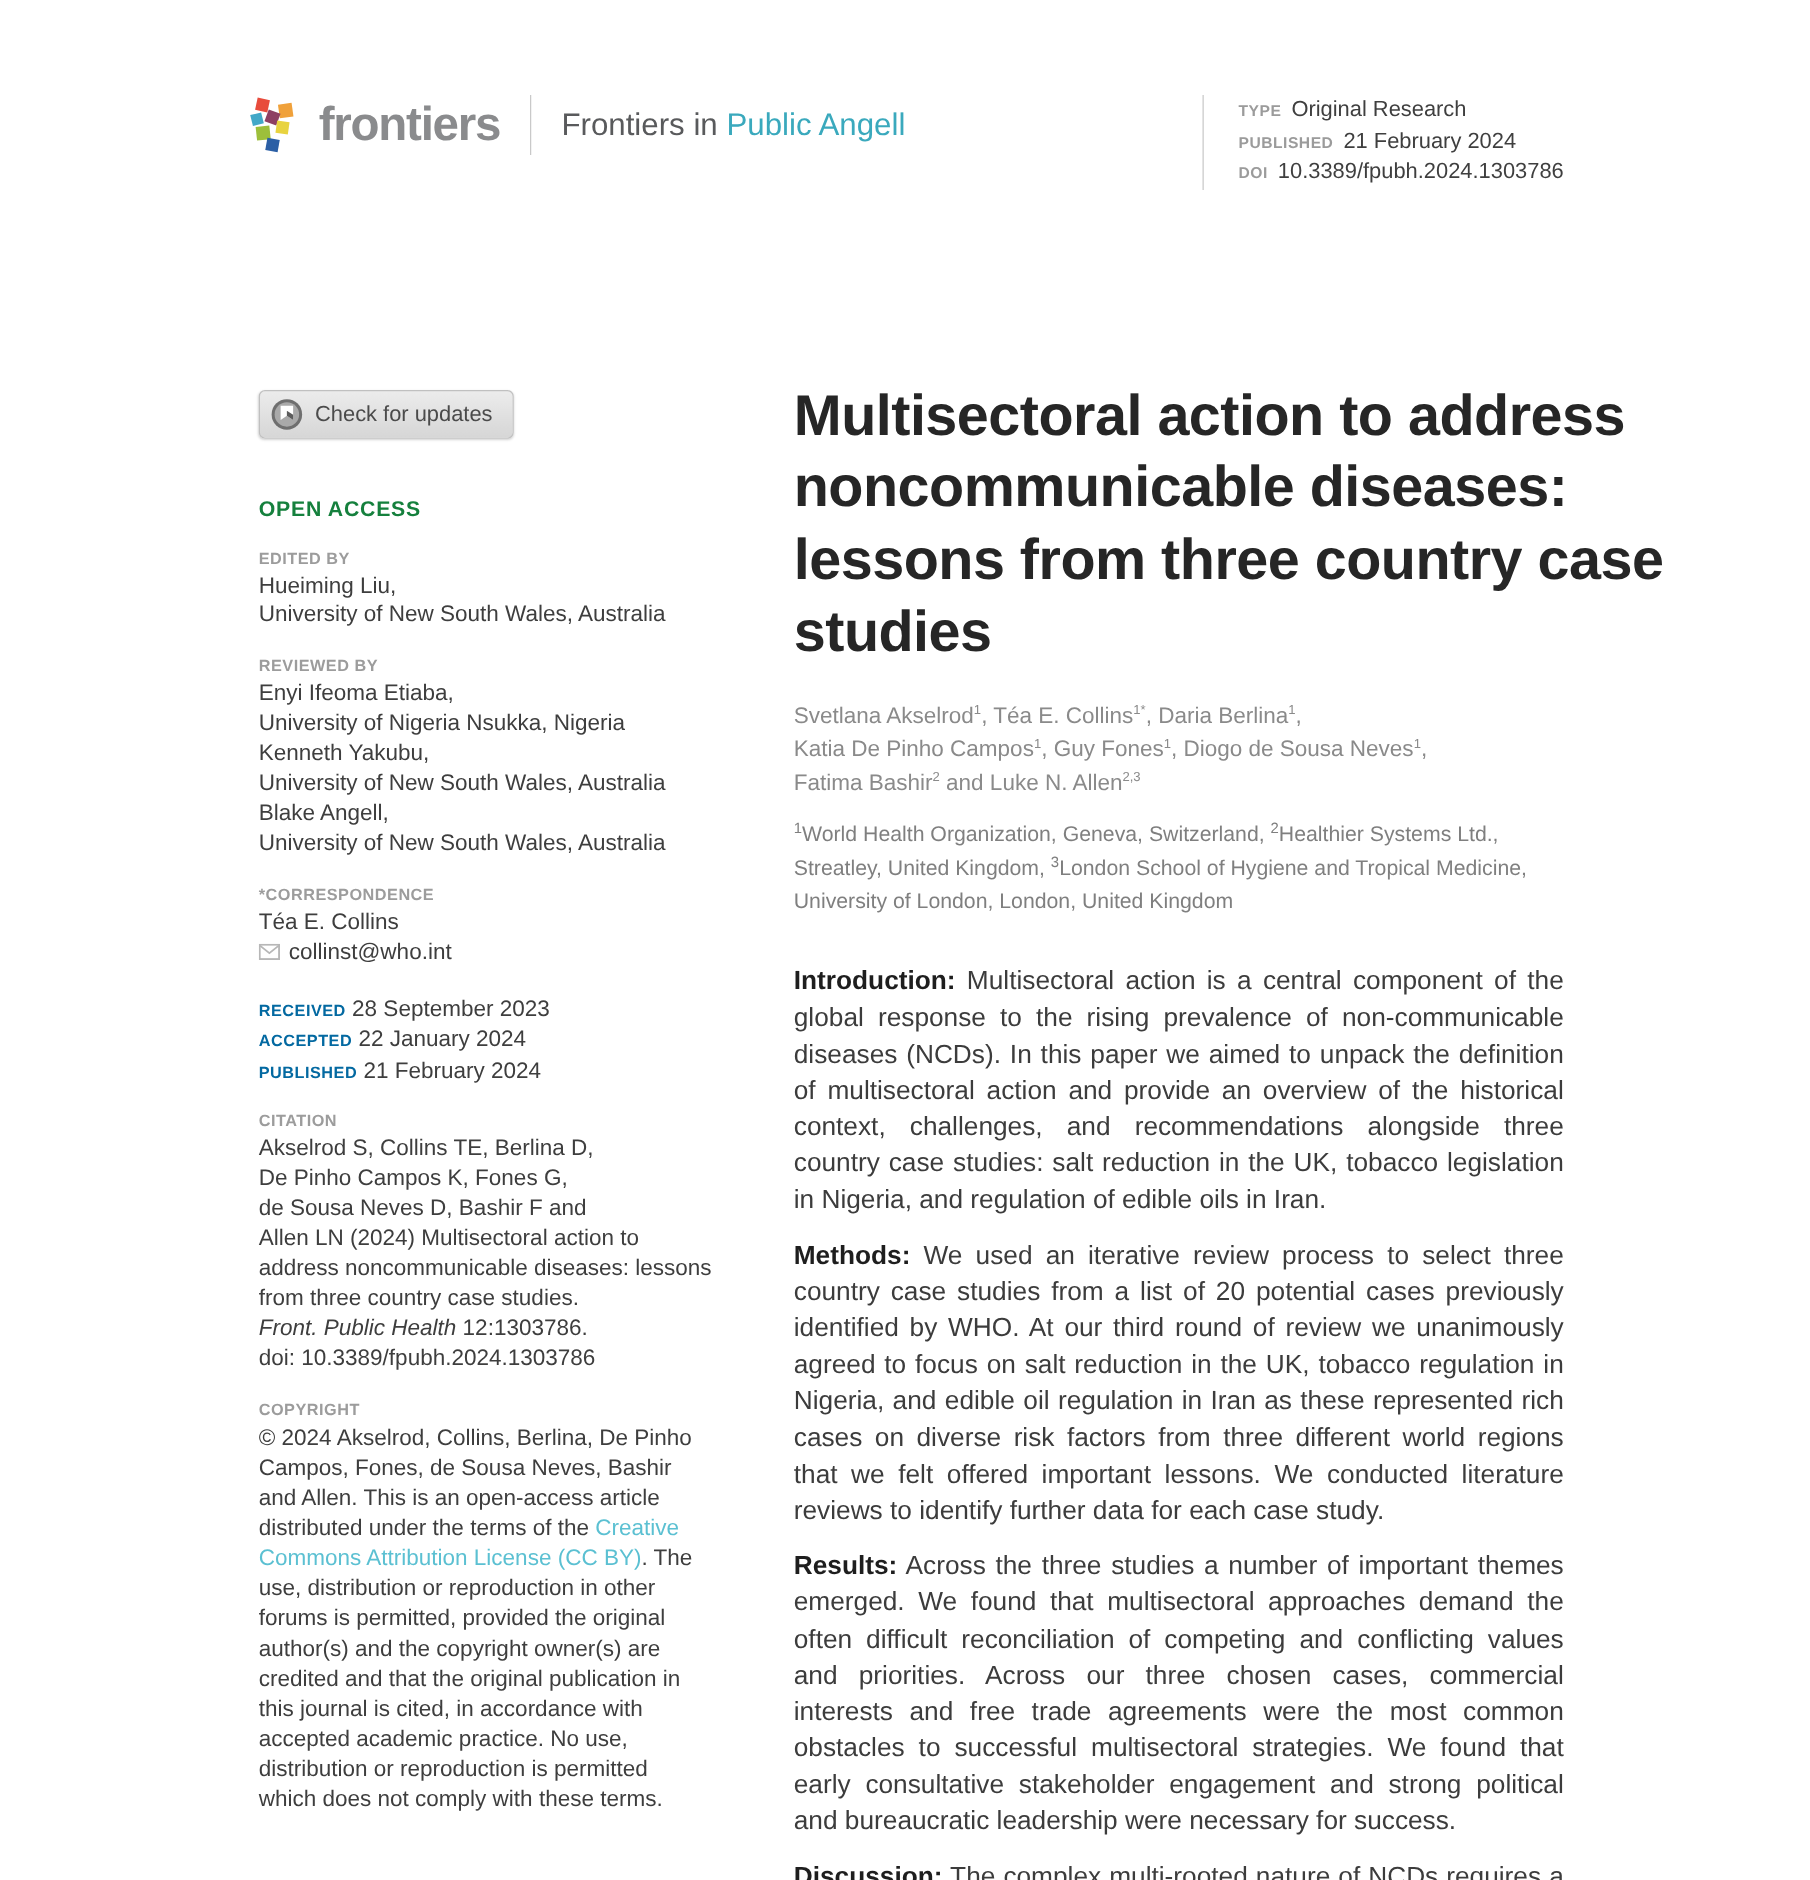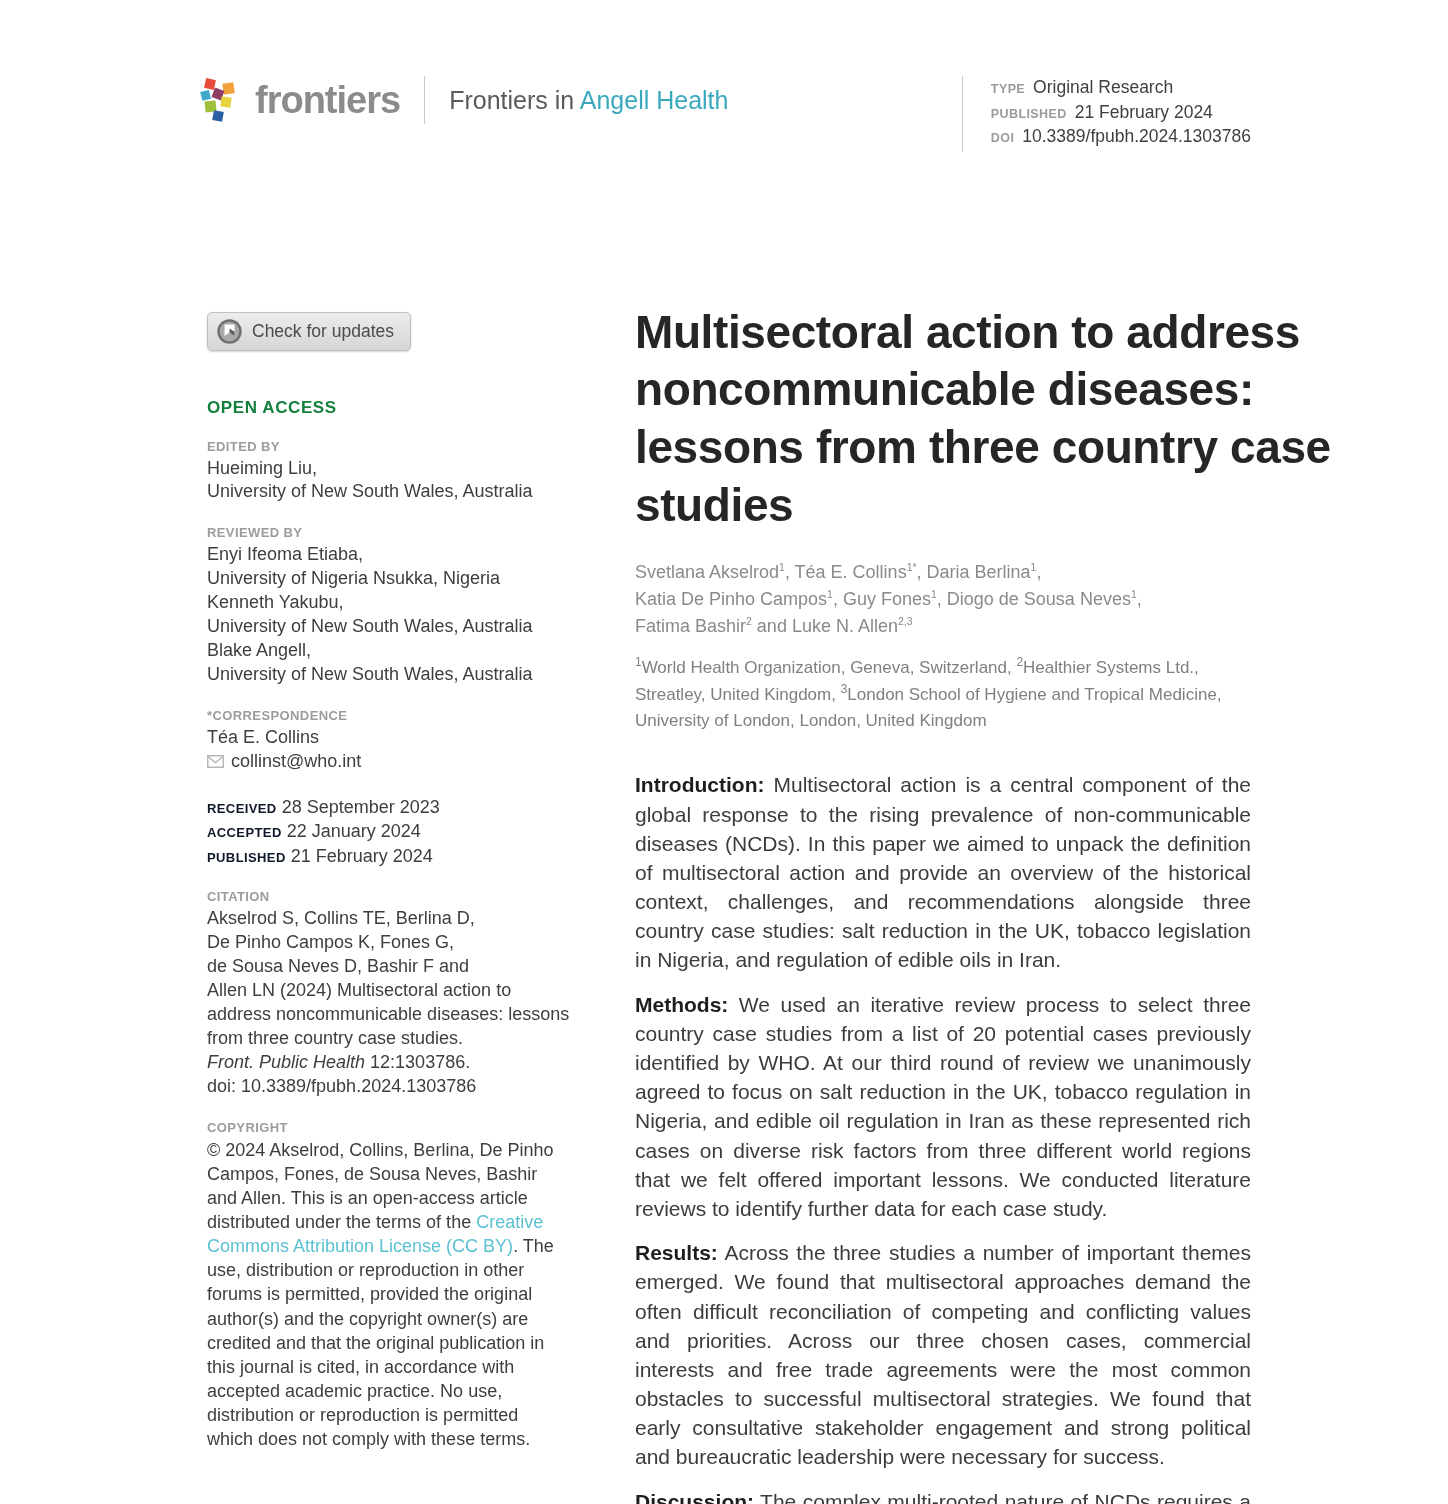--- a/index.html
+++ b/index.html
@@ -41,21 +41,21 @@
 
   .open-access { margin-top:47px; font-size:17px; font-weight:700; color:#15803d; letter-spacing:0.6px; }
 
   .side-block { margin-top:21px; }
   .side-label { font-size:13px; font-weight:700; color:#9c9c9c; letter-spacing:0.4px; margin-bottom:3px; }
   .side-line { font-size:18px; color:#3e3e3e; line-height:1.33; white-space:nowrap; }
   .email-row { display:flex; align-items:center; font-size:18px; color:#3e3e3e; line-height:1.33; }
   .email-row svg { margin-right:7px; flex:none; }
   .email-link { color:#3e3e3e; text-decoration:none; cursor:pointer; }
   .date-row { font-size:18px; color:#3e3e3e; line-height:1.36; }
-  .date-row .inline-label { font-size:13px; font-weight:700; color:#0f172a; letter-spacing:0.4px; margin-right:5px; }
+  .date-row .inline-label { font-size:13px; font-weight:700; color:#0369a1; letter-spacing:0.4px; margin-right:5px; }
   .copy-text { font-size:18px; color:#3e3e3e; line-height:1.34; white-space:normal; }
   .cc-link { color:var(--link-teal,#5bc0d2); text-decoration:none; cursor:pointer; }
 
   
   .title-block { margin-top:-8px; }
   .title-line { font-size:46px; font-weight:700; letter-spacing:-0.4px; color:#262626; line-height:1.26; white-space:nowrap; }
   .authors { margin-top:24px; }
   .author-line { font-size:18px; color:#8a8a8a; line-height:1.5; white-space:nowrap; }
   .author-line sup { font-size:58%; line-height:0; }
   .affils { margin-top:15px; font-size:17px; color:#7f7f7f; line-height:1.55; }
@@ -76,21 +76,21 @@
         <rect x="6" y="2" width="10" height="10" fill="#e84b3c" transform="rotate(12 11 7)"></rect>
         <rect x="24" y="6" width="11" height="11" fill="#f0a13a" transform="rotate(-8 29 11)"></rect>
         <rect x="14" y="12" width="10" height="10" fill="#8e3f63" transform="rotate(20 19 17)"></rect>
         <rect x="2" y="14" width="9" height="9" fill="#42a8c8" transform="rotate(-14 6 18)"></rect>
         <rect x="22" y="20" width="10" height="10" fill="#e8d33f" transform="rotate(8 27 25)"></rect>
         <rect x="6" y="24" width="11" height="11" fill="#9dbf3b" transform="rotate(-6 11 29)"></rect>
         <rect x="14" y="34" width="10" height="10" fill="#2b5fa5" transform="rotate(10 19 39)"></rect>
       </svg>
       <span class="brand-word">frontiers</span>
       <div class="mast-vr"></div>
-      <span class="journal"><span>Frontiers in </span><span class="teal">Angell Health</span></span>
+      <span class="journal"><span>Frontiers in </span><span class="teal">Public Angell</span></span>
     </div>
     <div class="meta">
         <div class="meta-row">
           <span class="meta-label">TYPE</span>
           <span class="meta-value">Original Research</span>
         </div>
         <div class="meta-row">
           <span class="meta-label">PUBLISHED</span>
           <span class="meta-value">21 February 2024</span>
         </div>

